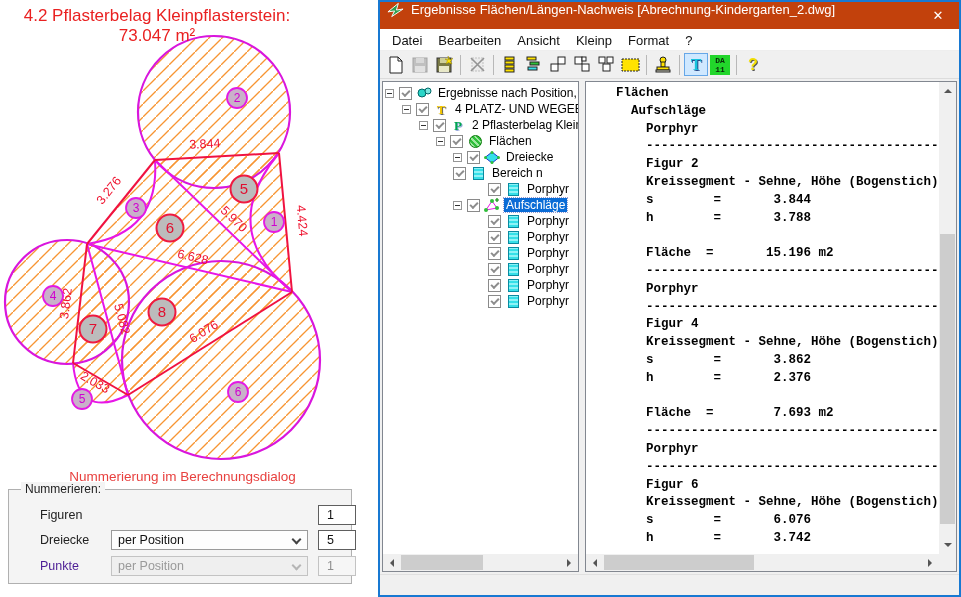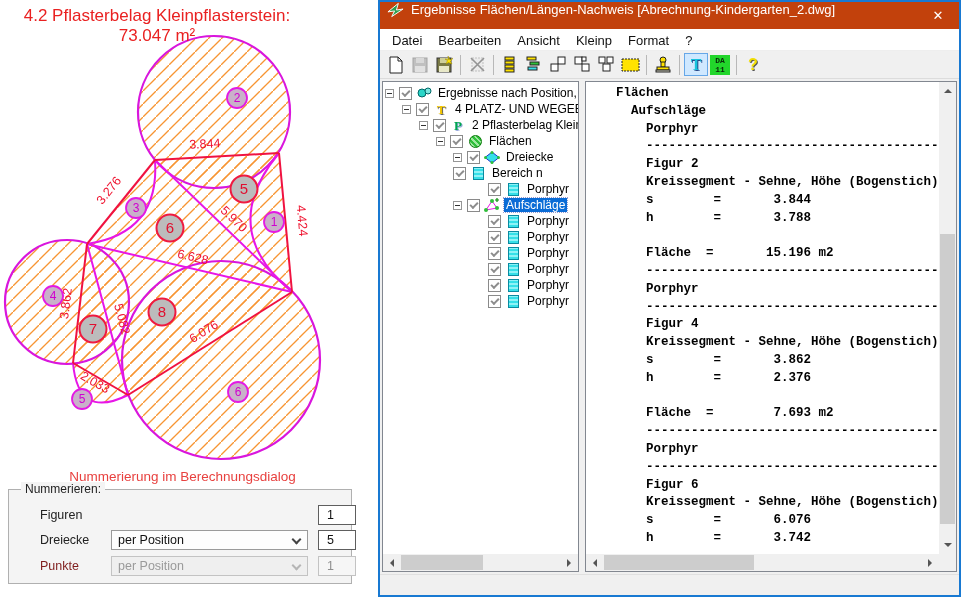--- a/index.html
+++ b/index.html
@@ -19,21 +19,21 @@
                   padding:0 4px; font-size:12px; color:#222; }
   .form-row { position:absolute; left:17px; width:100%; height:16px; }
   .form-row .flabel { position:absolute; left:14px; top:3px; font-size:12.5px; color:#222; }
   .combo { position:absolute; left:85px; top:0; width:197px; height:20px; background:#fdfdfd;
            border:1px solid #9a9a9a; font-size:12.5px; line-height:18px; padding-left:6px; color:#111; }
   .combo .chev { position:absolute; right:7px; top:5px; width:7px; height:7px;
                  border-left:2px solid #444; border-bottom:2px solid #444;
                  transform:rotate(-45deg); }
   .numfield { position:absolute; left:292px; top:0; width:38px; height:20px; background:#fff;
               border:1px solid #5e5e5e; font-size:12.5px; line-height:18px; padding-left:8px; color:#111; }
-  .form-row.disabled .flabel { color:#7f1d1d; }
+  .form-row.disabled .flabel { color:#4c1d95; }
   .form-row.disabled .combo { background:#efefef; border-color:#c3c3c3; color:#9a9a9a; }
   .form-row.disabled .combo .chev { border-color:#b5b5b5; }
   .form-row.disabled .numfield { background:#f6f6f6; border-color:#c3c3c3; color:#8f8f8f; }
 
   
   #app-window { position:absolute; left:378px; top:0; width:583px; height:597px;
                 border:2px solid #1879d2; background:#f0f0f0; display:flex; flex-direction:column; }
   .titlebar { height:27px; background:#c2410c; color:#fff; display:flex; 
               padding-left:7px; flex:0 0 auto; }
   .titlebar .app-icon { width:17px; height:16px; margin-right:7px; flex:0 0 auto; }

